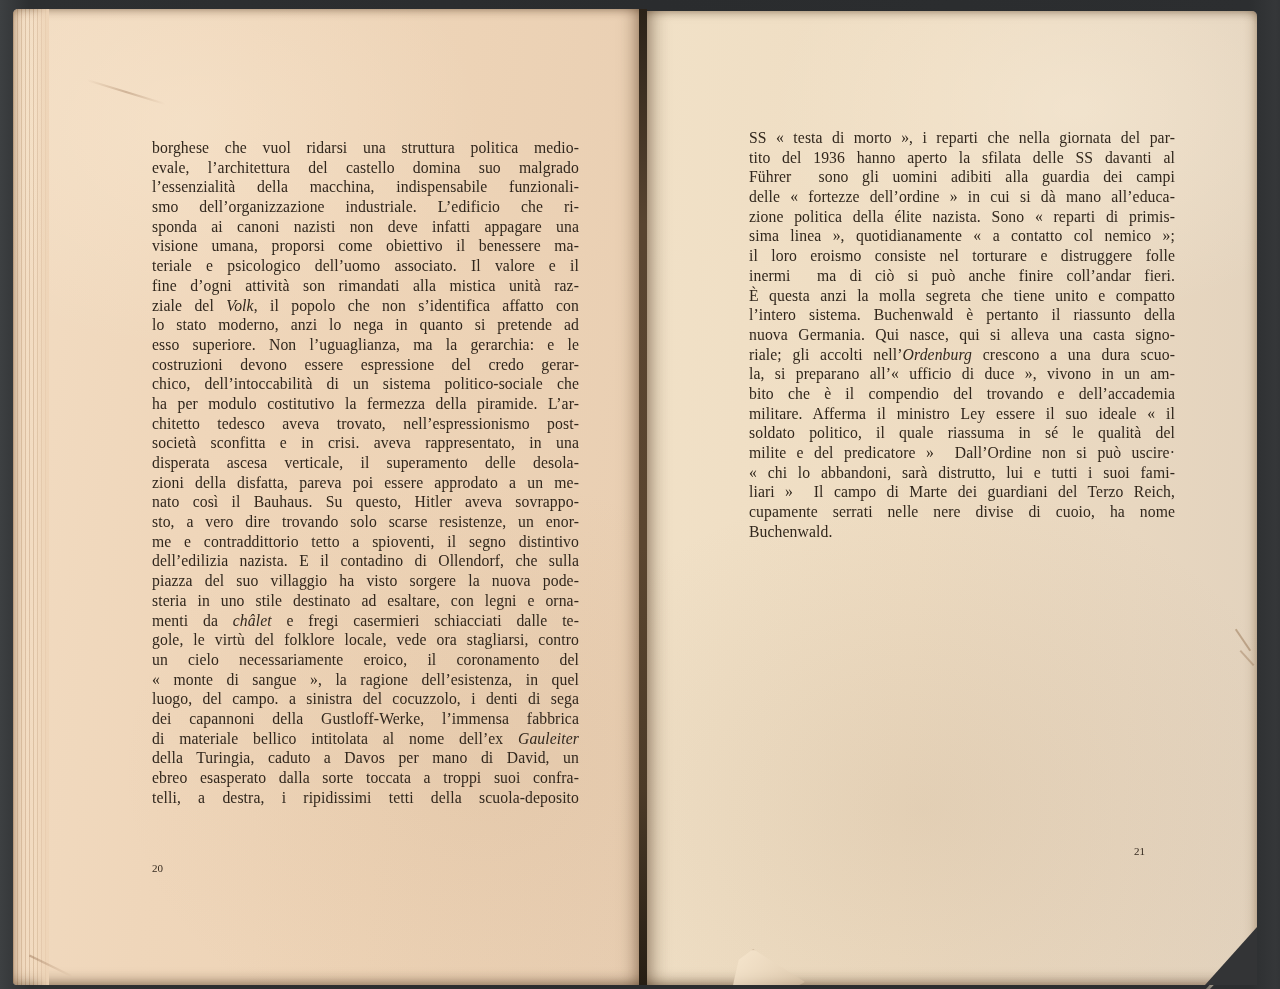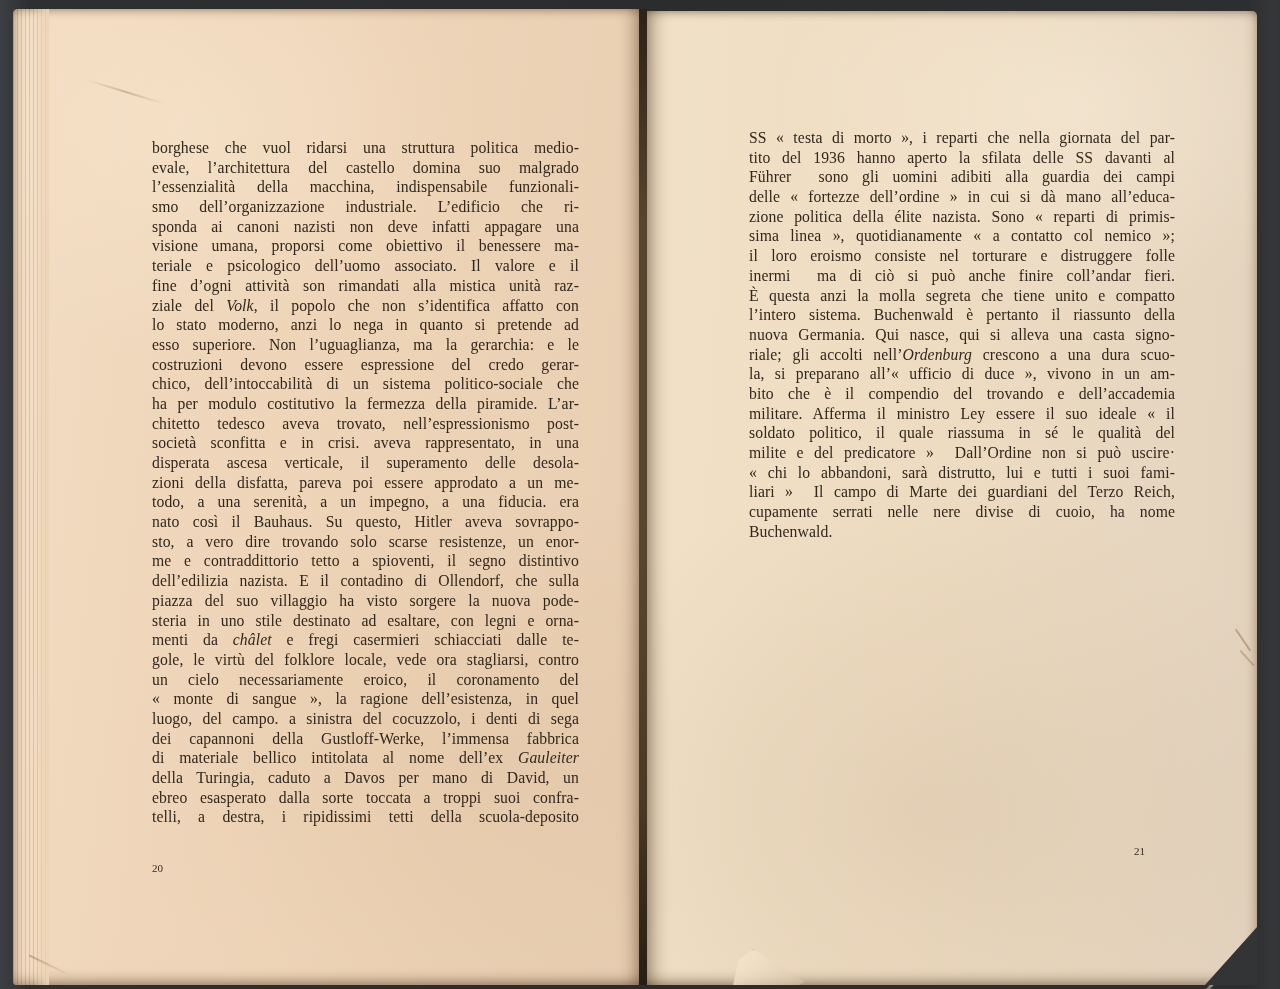--- a/index.html
+++ b/index.html
@@ -88,21 +88,20 @@
         <div class="tline">ziale del <em>Volk</em>, il popolo che non s’identifica affatto con</div>
         <div class="tline">lo stato moderno, anzi lo nega in quanto si pretende ad</div>
         <div class="tline">esso superiore. Non l’uguaglianza, ma la gerarchia: e le</div>
         <div class="tline">costruzioni devono essere espressione del credo gerar-</div>
         <div class="tline">chico, dell’intoccabilità di un sistema politico-sociale che</div>
         <div class="tline">ha per modulo costitutivo la fermezza della piramide. L’ar-</div>
         <div class="tline">chitetto tedesco aveva trovato, nell’espressionismo post-</div>
         <div class="tline">società sconfitta e in crisi. aveva rappresentato, in una</div>
         <div class="tline">disperata ascesa verticale, il superamento delle desola-</div>
         <div class="tline">zioni della disfatta, pareva poi essere approdato a un me-</div>
-        <div class="tline">todo, a una serenità, a un impegno, a una fiducia. era</div>
         <div class="tline">nato così il Bauhaus. Su questo, Hitler aveva sovrappo-</div>
         <div class="tline">sto, a vero dire trovando solo scarse resistenze, un enor-</div>
         <div class="tline">me e contraddittorio tetto a spioventi, il segno distintivo</div>
         <div class="tline">dell’edilizia nazista. E il contadino di Ollendorf, che sulla</div>
         <div class="tline">piazza del suo villaggio ha visto sorgere la nuova pode-</div>
         <div class="tline">steria in uno stile destinato ad esaltare, con legni e orna-</div>
         <div class="tline">menti da <em>châlet</em> e fregi casermieri schiacciati dalle te-</div>
         <div class="tline">gole, le virtù del folklore locale, vede ora stagliarsi, contro</div>
         <div class="tline">un cielo necessariamente eroico, il coronamento del</div>
         <div class="tline">« monte di sangue », la ragione dell’esistenza, in quel</div>

